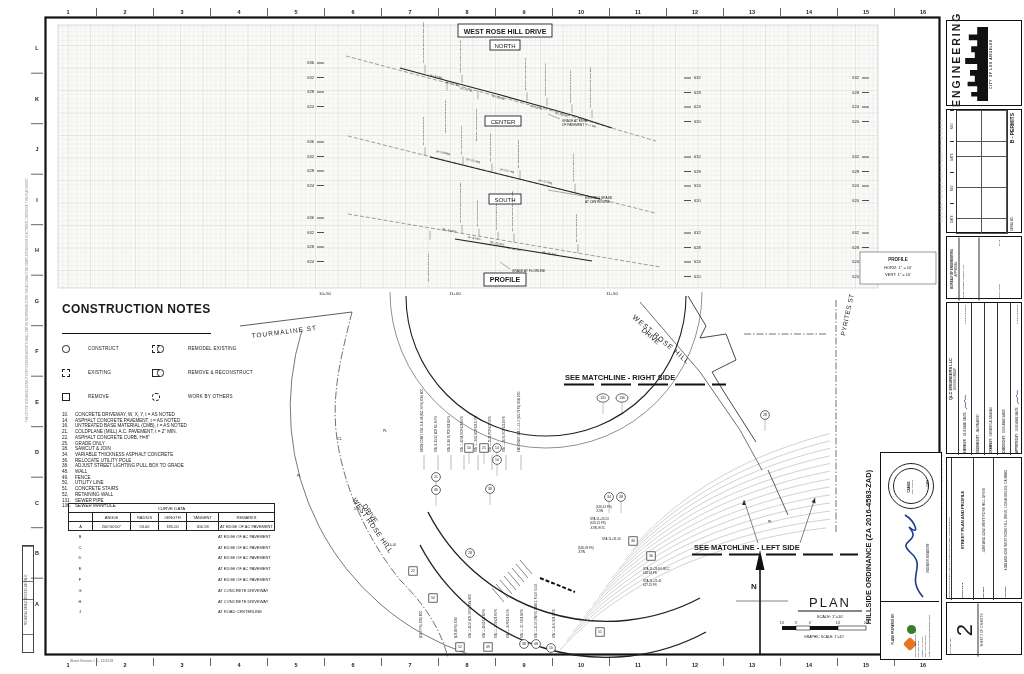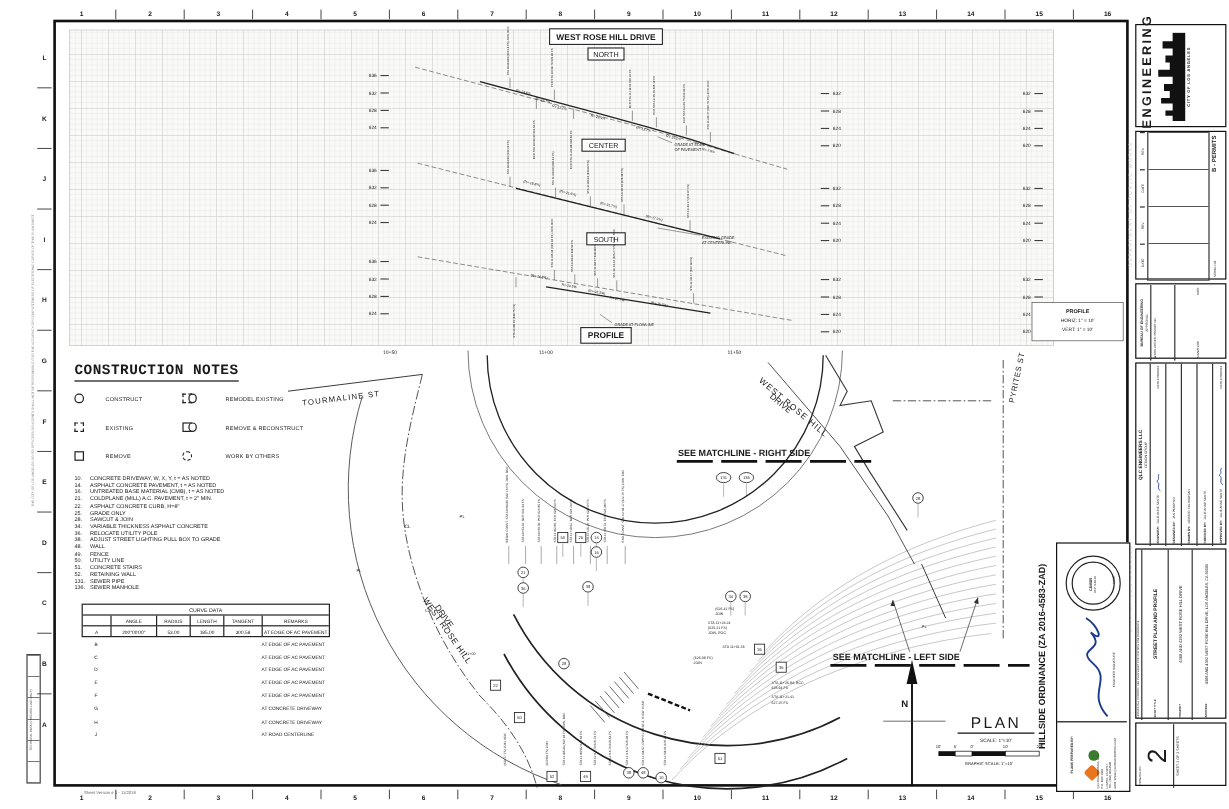--- a/index.html
+++ b/index.html
@@ -4,21 +4,21 @@
 <style>
   html,body{margin:0;padding:0;background:#fff;}
   #sheet{position:relative;width:1024px;height:674px;background:#fff;overflow:hidden;
          font-family:"Liberation Sans",sans-serif;color:#1a1a1a;}
   #main{position:absolute;left:0;top:0;}
   #main text{fill:#1a1a1a;font-family:"Liberation Sans",sans-serif;}
   .abs{position:absolute;}
   
   #notes-block{left:62px;top:299px;width:205px;}
   #cn-title{font-size:12px;font-weight:bold;letter-spacing:.4px;border-bottom:1.6px solid #111;
-            display:inline-block;padding-bottom:1px;margin-bottom:5px;font-family:Liberation Mono, monospace;}
+            display:inline-block;padding-bottom:17px;margin-bottom:5px;}
   #legend{display:grid;grid-template-columns:26px 64px 36px auto;row-gap:6px;align-items:center;margin-bottom:7px;}
   .sy{display:inline-block;width:7.5px;height:7.5px;border:1px solid #222;box-sizing:border-box;vertical-align:middle;}
   .sy.c{border-radius:50%;}
   .sy.d{border-style:dashed;border-width:1px;}
   .sy.ov{margin-left:-3px;background:#fff;}
   .leg-label{font-size:4.6px;letter-spacing:.2px;}
   .note-row{display:flex;font-size:4.6px;line-height:5.7px;}
   .note-num{width:13px;flex:none;}
   .note-txt{flex:1;}
   

